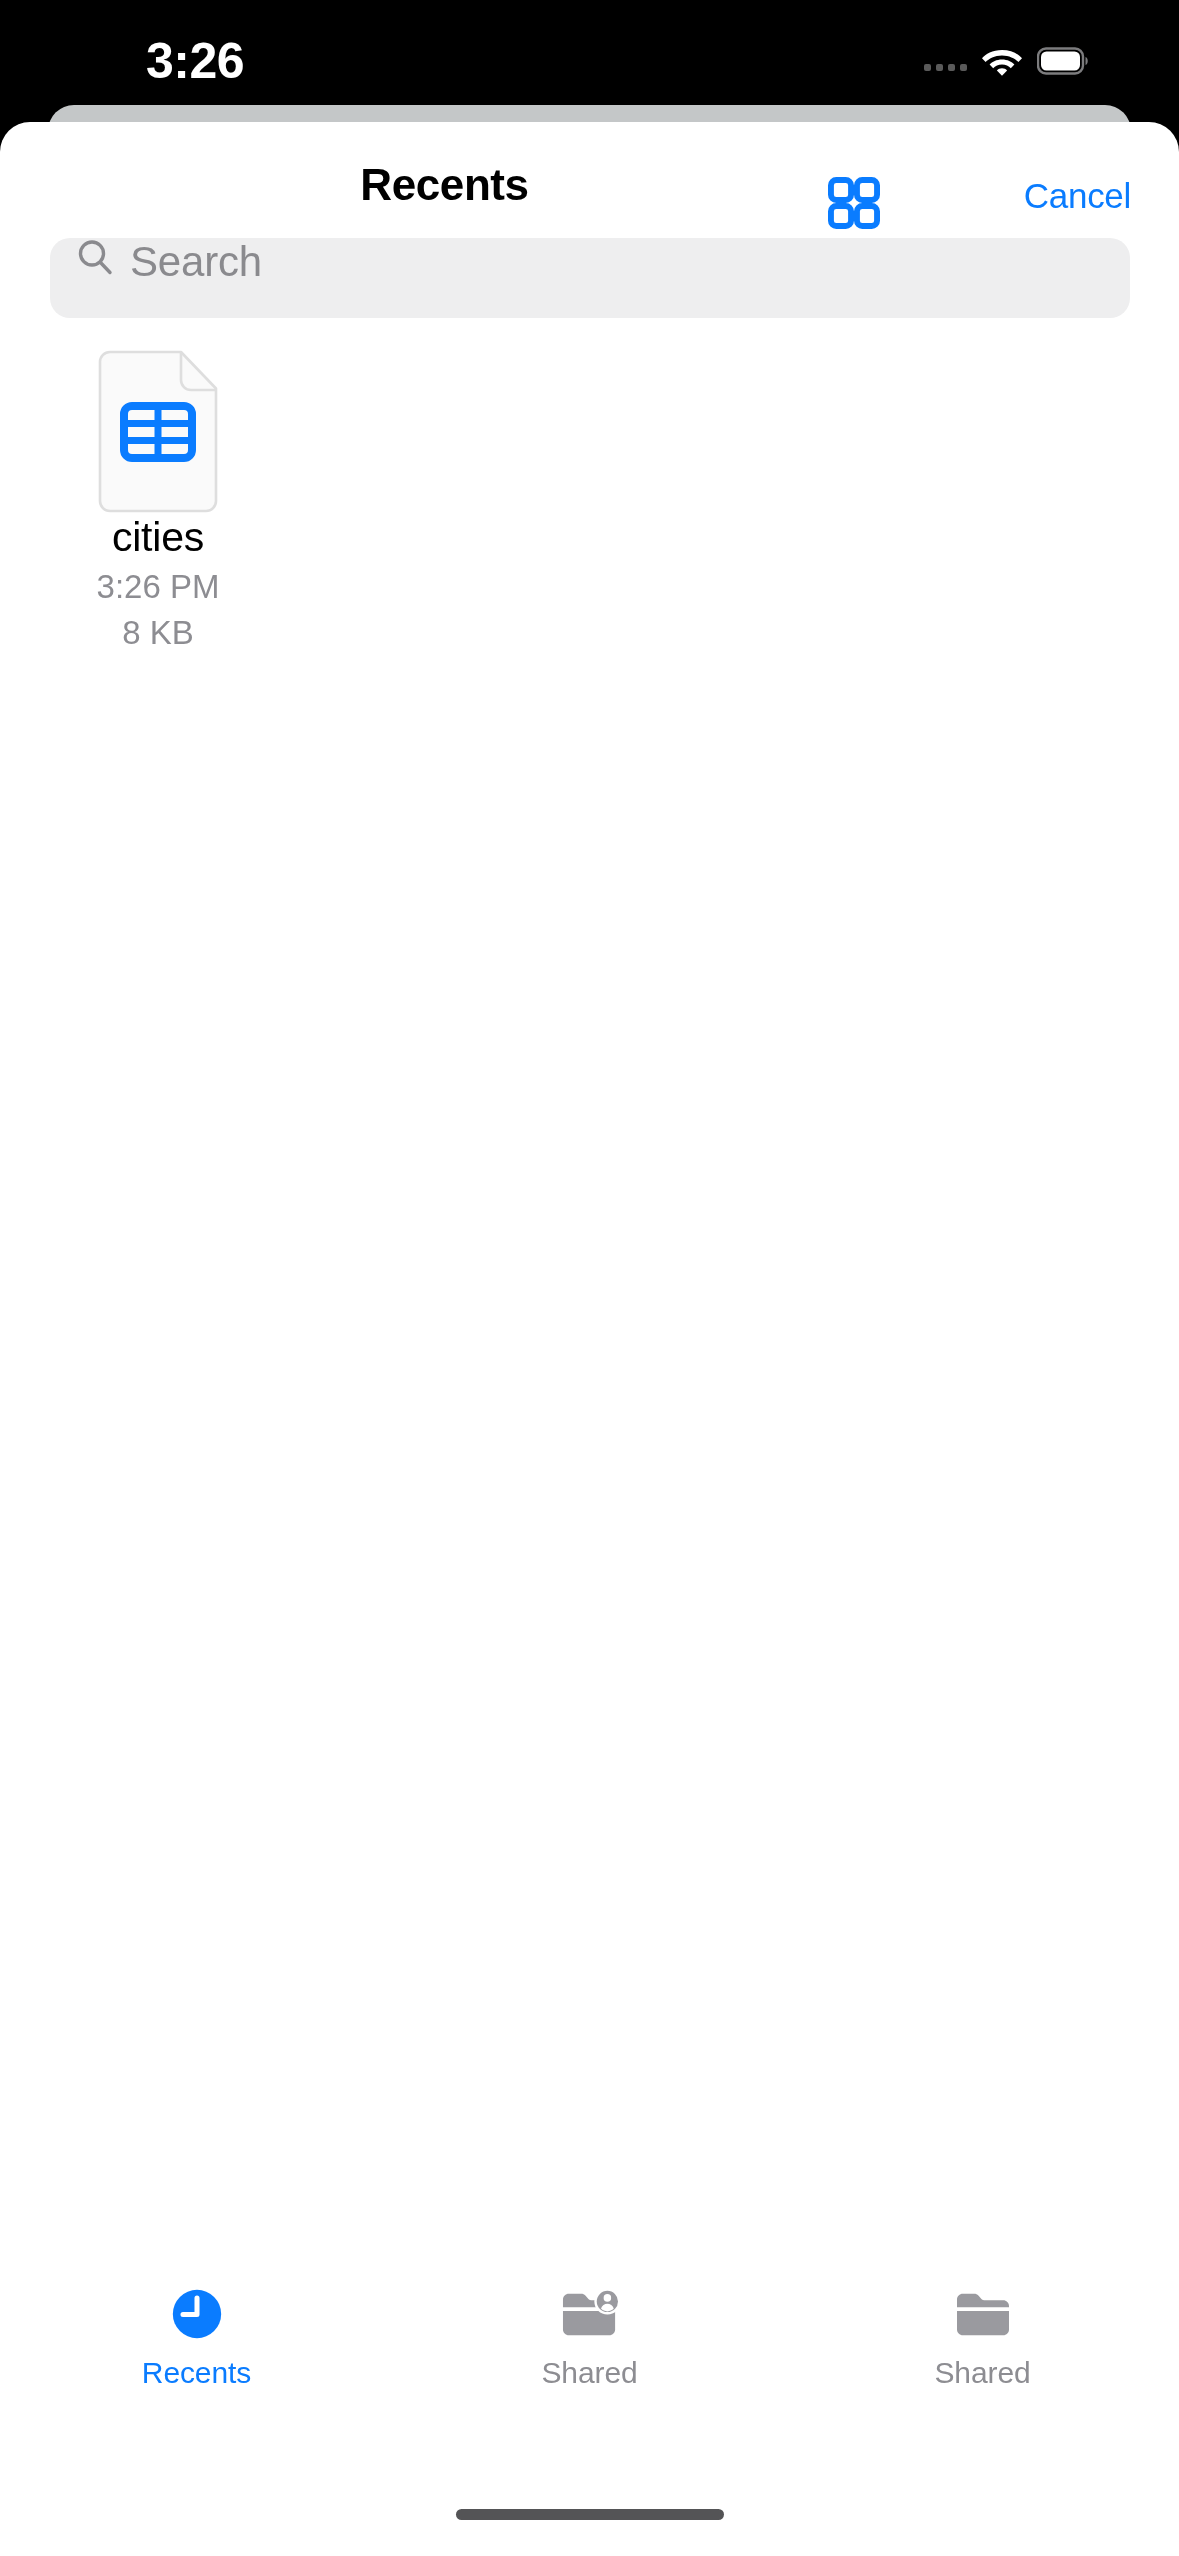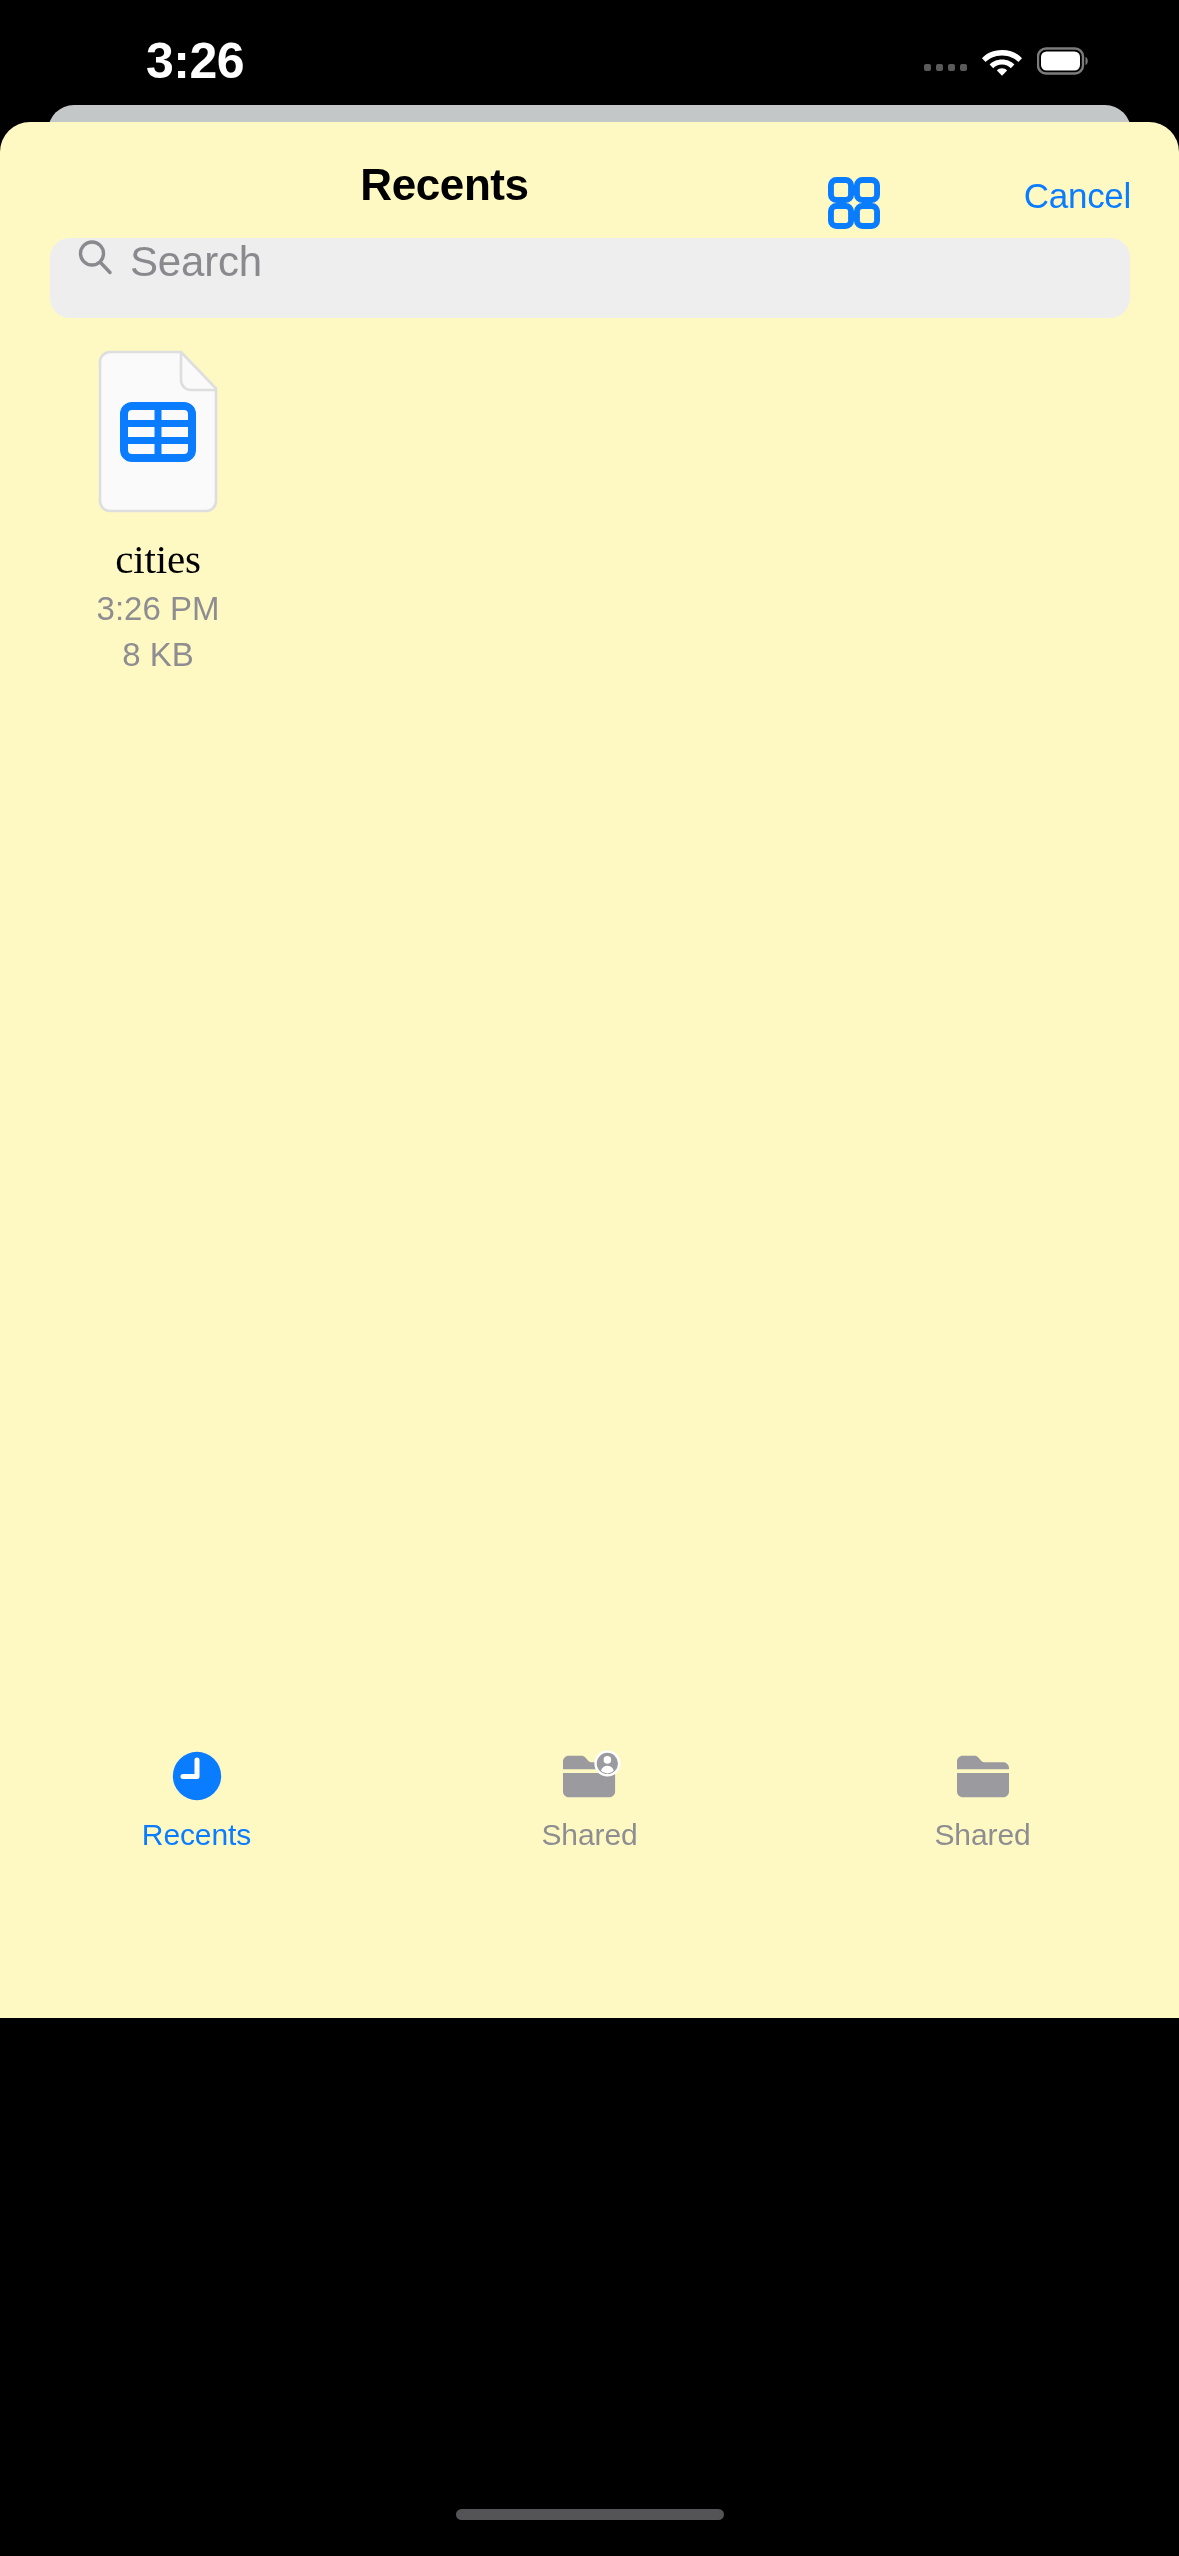--- a/index.html
+++ b/index.html
@@ -74,22 +74,22 @@
     height: 140px;
     background: #c4c7c8;
     border-radius: 26px 26px 0 0;
     z-index: 5;
   }
   #sheet {
     position: absolute;
     left: 0;
     top: 122px;
     width: 1179px;
-    height: 1896px;
-    background: #fef9c3;
+    height: 2434px;
+    background: #ffffff;
     border-radius: 30px 30px 0 0;
     z-index: 10;
     overflow: hidden;
   }
 
   
   #nav-bar {
     position: absolute;
     top: 24px; left: 0;
     width: 1179px;
@@ -167,31 +167,29 @@
     align-items: center;
     cursor: pointer;
   }
   .file-icon-wrap {
     width: 122px;
     height: 163px;
     position: relative;
     margin-top: 12px;
   }
   .file-name {
-    margin-top: 22px;
     font-size: 41px;
     color: #000000;
     letter-spacing: -0.2px;
     line-height: 48px;
     text-align: left;
     max-width: 216px;
     overflow: hidden;
     white-space: nowrap;
     text-overflow: ellipsis;
-    font-family: Liberation Serif, serif;
   }
   .file-meta {
     margin-top: 6px;
     font-size: 33px;
     color: #8d8d92;
     line-height: 40px;
     text-align: right;
   }
 
   

